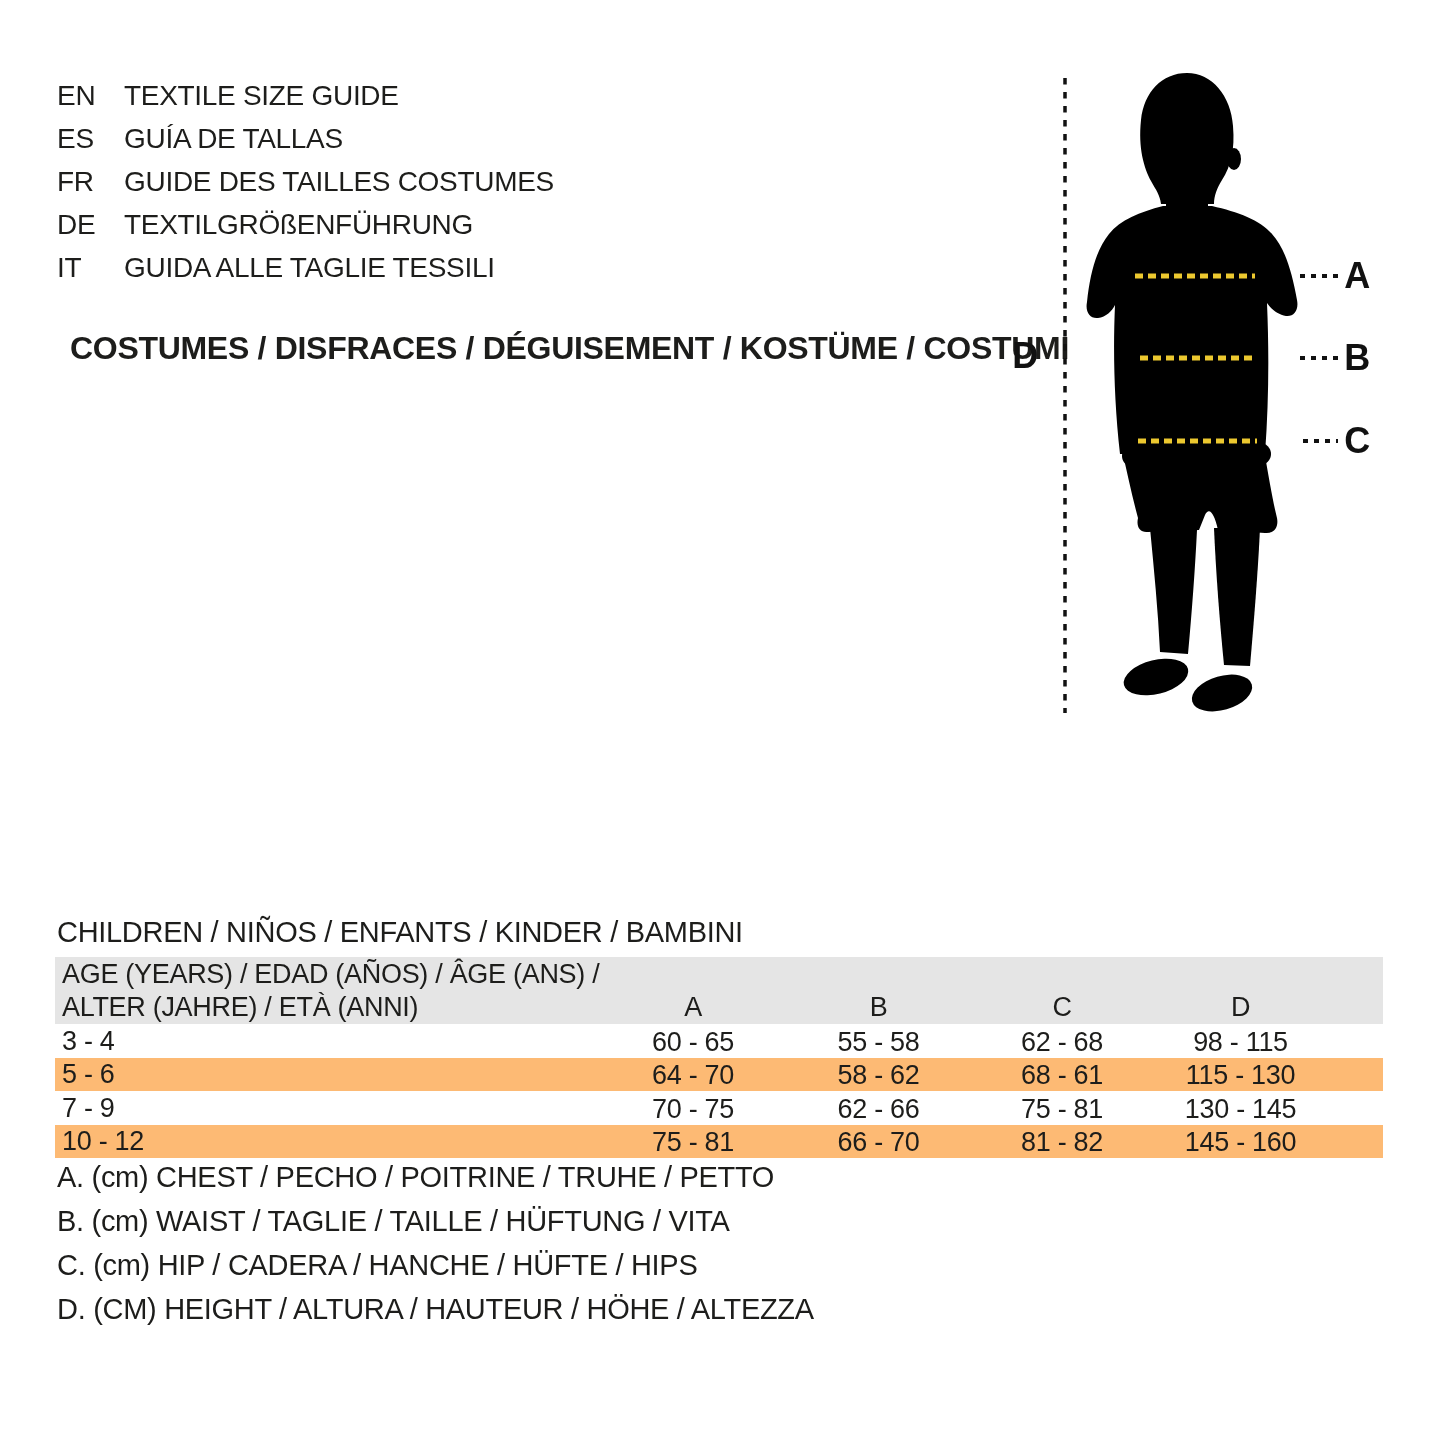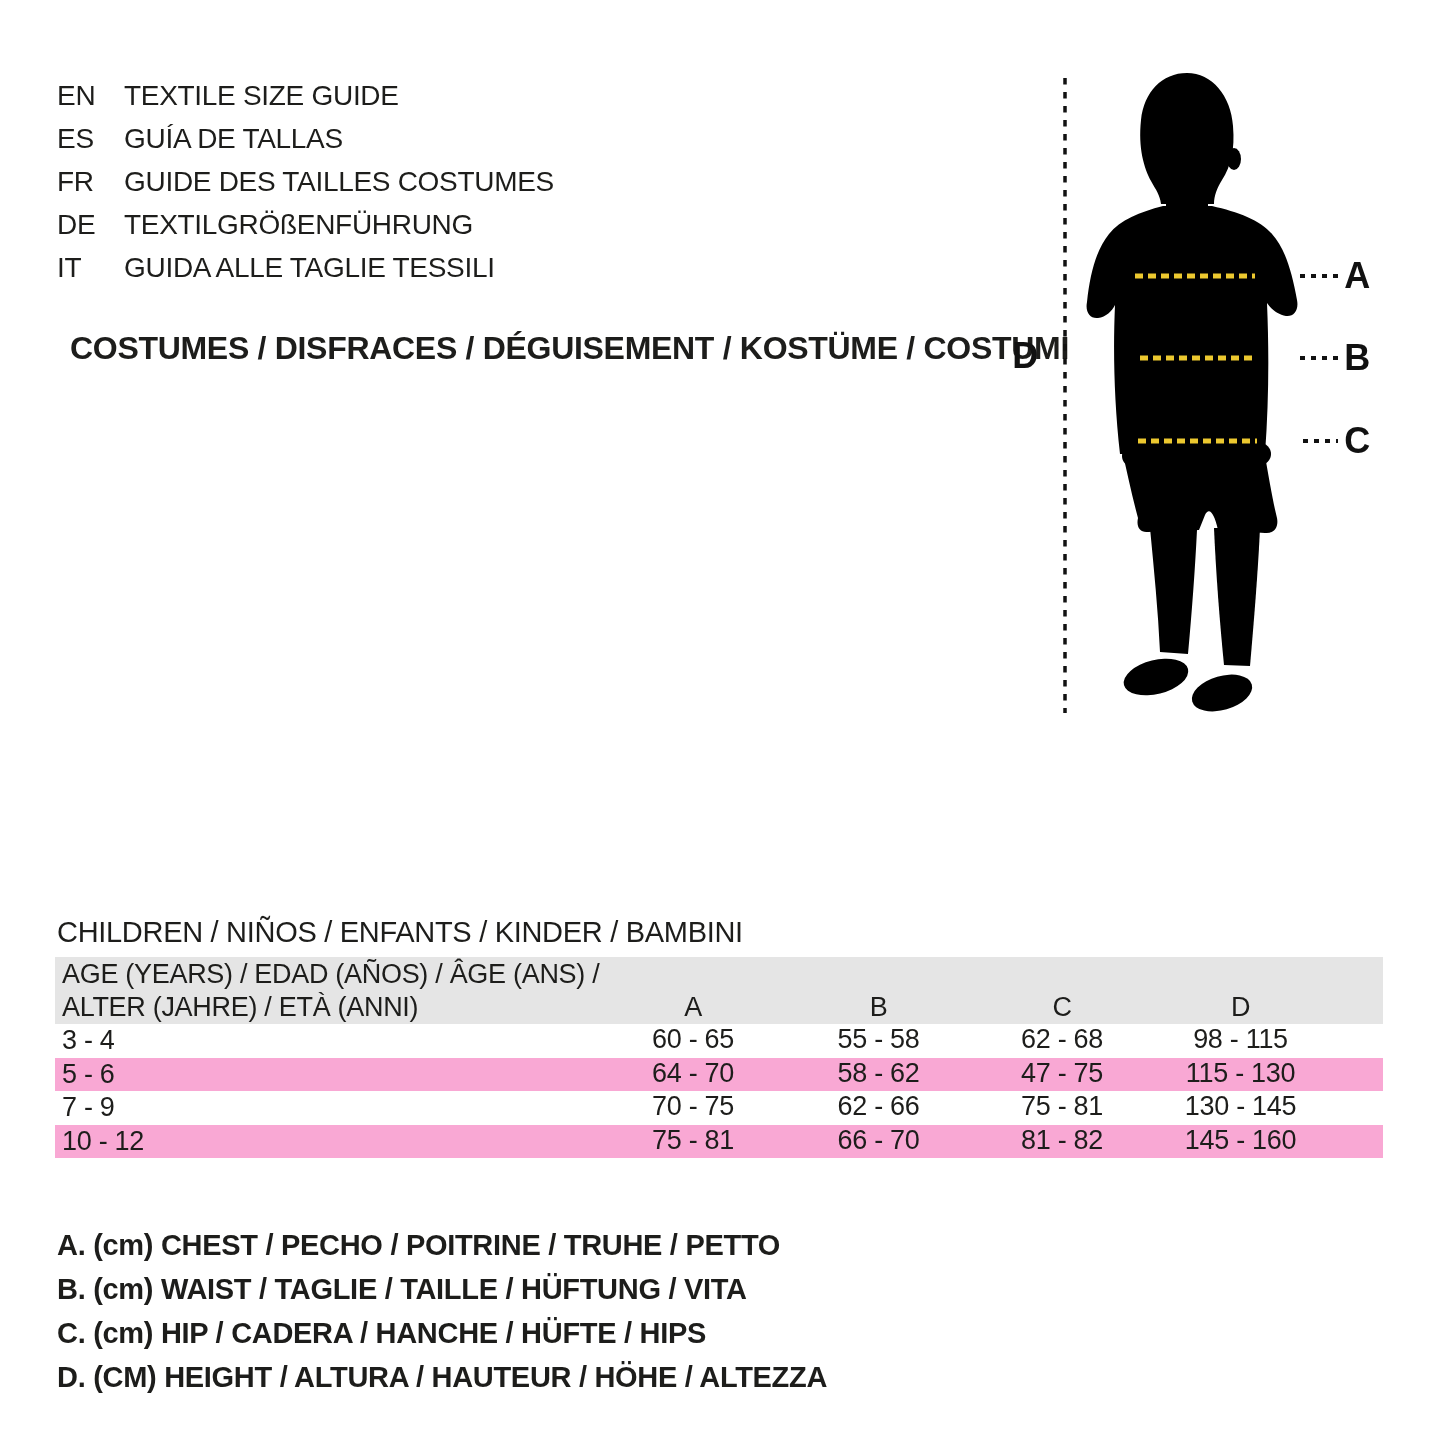--- a/index.html
+++ b/index.html
@@ -25,32 +25,32 @@
     font-size:36px;font-weight:bold;color:#111;
   }
   .fig-label-a{left:357px;top:216px;}
   .fig-label-b{left:357px;top:298px;}
   .fig-label-c{left:357px;top:381px;}
   .fig-label-d{left:25px;top:296px;}
   
   .section-title{position:absolute;left:57px;top:917px;font-size:29px;line-height:30px;white-space:nowrap;}
   .size-table{position:absolute;left:55px;top:957px;width:1328px;font-size:27px;}
   .t-header{background:#e5e5e5;height:67px;display:flex;align-items:flex-end;}
-  .t-row{height:33.5px;display:flex;align-items:flex-start;}
-  .t-row.alt{background:#f9a8d4;}
+  .t-row{height:33.5px;display:flex;align-items:flex-end;}
+  .t-row.alt{background:#fdba74;}
   .cell-age{width:545px;flex:0 0 545px;box-sizing:border-box;padding-left:7px;line-height:33px;}
   .cell-a{width:186px;flex:0 0 186px;text-align:center;}
   .cell-b{width:185px;flex:0 0 185px;text-align:center;}
   .cell-c{width:182px;flex:0 0 182px;text-align:center;}
   .cell-d{width:175px;flex:0 0 175px;text-align:center;}
   .cell-pad{flex:1;}
   .t-header .cell-a,.t-header .cell-b,.t-header .cell-c,.t-header .cell-d{line-height:33px;padding-top:1px;}
   .t-header .cell-age{padding-top:1px;}
   
-  .legend{position:absolute;left:57px;top:1223px;font-size:29px;line-height:44px;font-weight:bold;}
+  .legend{position:absolute;left:57px;top:1155px;font-size:29px;line-height:44px;}
   .legend div{white-space:nowrap;}
 </style>
 </head>
 <body>
 
 <div class="canvas">
 
   <div class="lang-block">
     <div class="lang-row">
       <span class="lang-code">EN</span>
@@ -150,21 +150,21 @@
       <div class="cell-a">60 - 65</div>
       <div class="cell-b">55 - 58</div>
       <div class="cell-c">62 - 68</div>
       <div class="cell-d">98 - 115</div>
       <div class="cell-pad"></div>
     </div>
     <div class="t-row alt">
       <div class="cell-age">5 - 6</div>
       <div class="cell-a">64 - 70</div>
       <div class="cell-b">58 - 62</div>
-      <div class="cell-c">47 - 75</div>
+      <div class="cell-c">68 - 61</div>
       <div class="cell-d">115 - 130</div>
       <div class="cell-pad"></div>
     </div>
     <div class="t-row">
       <div class="cell-age">7 - 9</div>
       <div class="cell-a">70 - 75</div>
       <div class="cell-b">62 - 66</div>
       <div class="cell-c">75 - 81</div>
       <div class="cell-d">130 - 145</div>
       <div class="cell-pad"></div>

